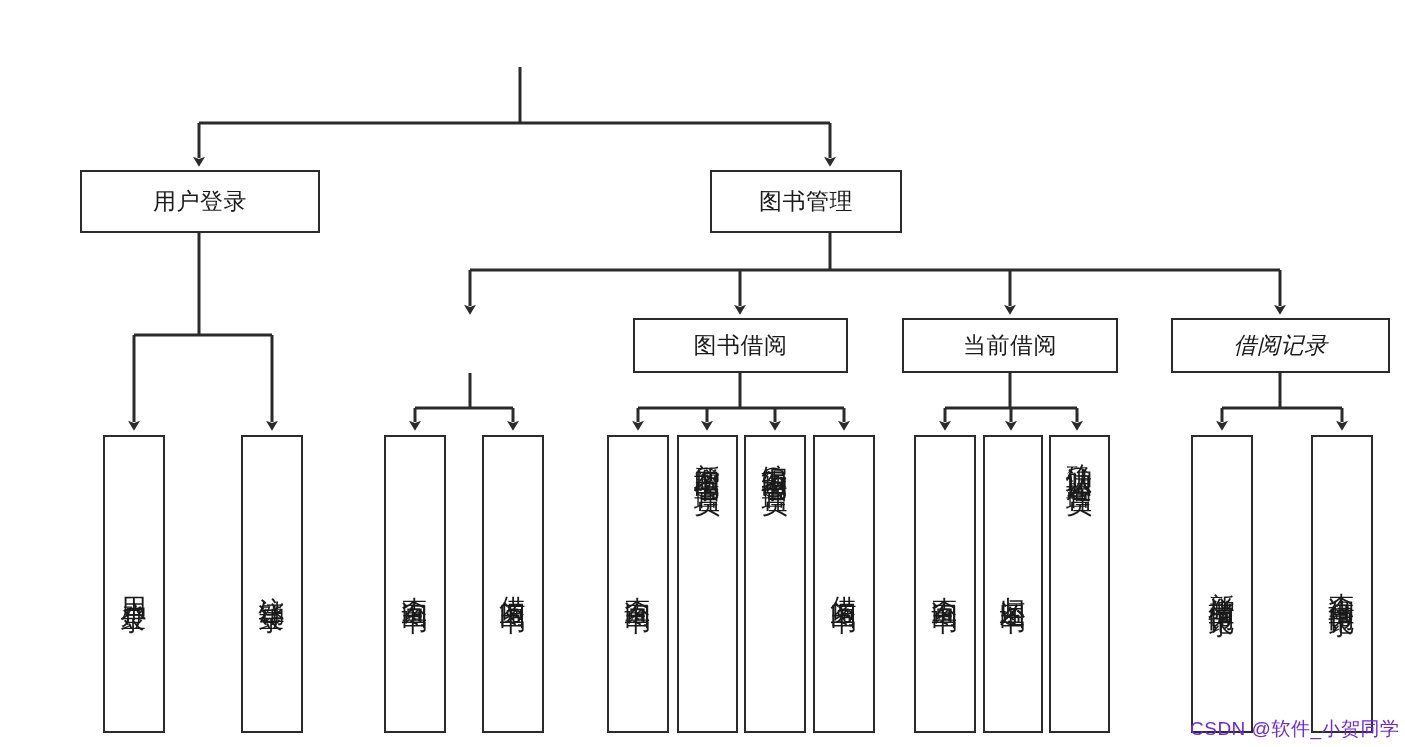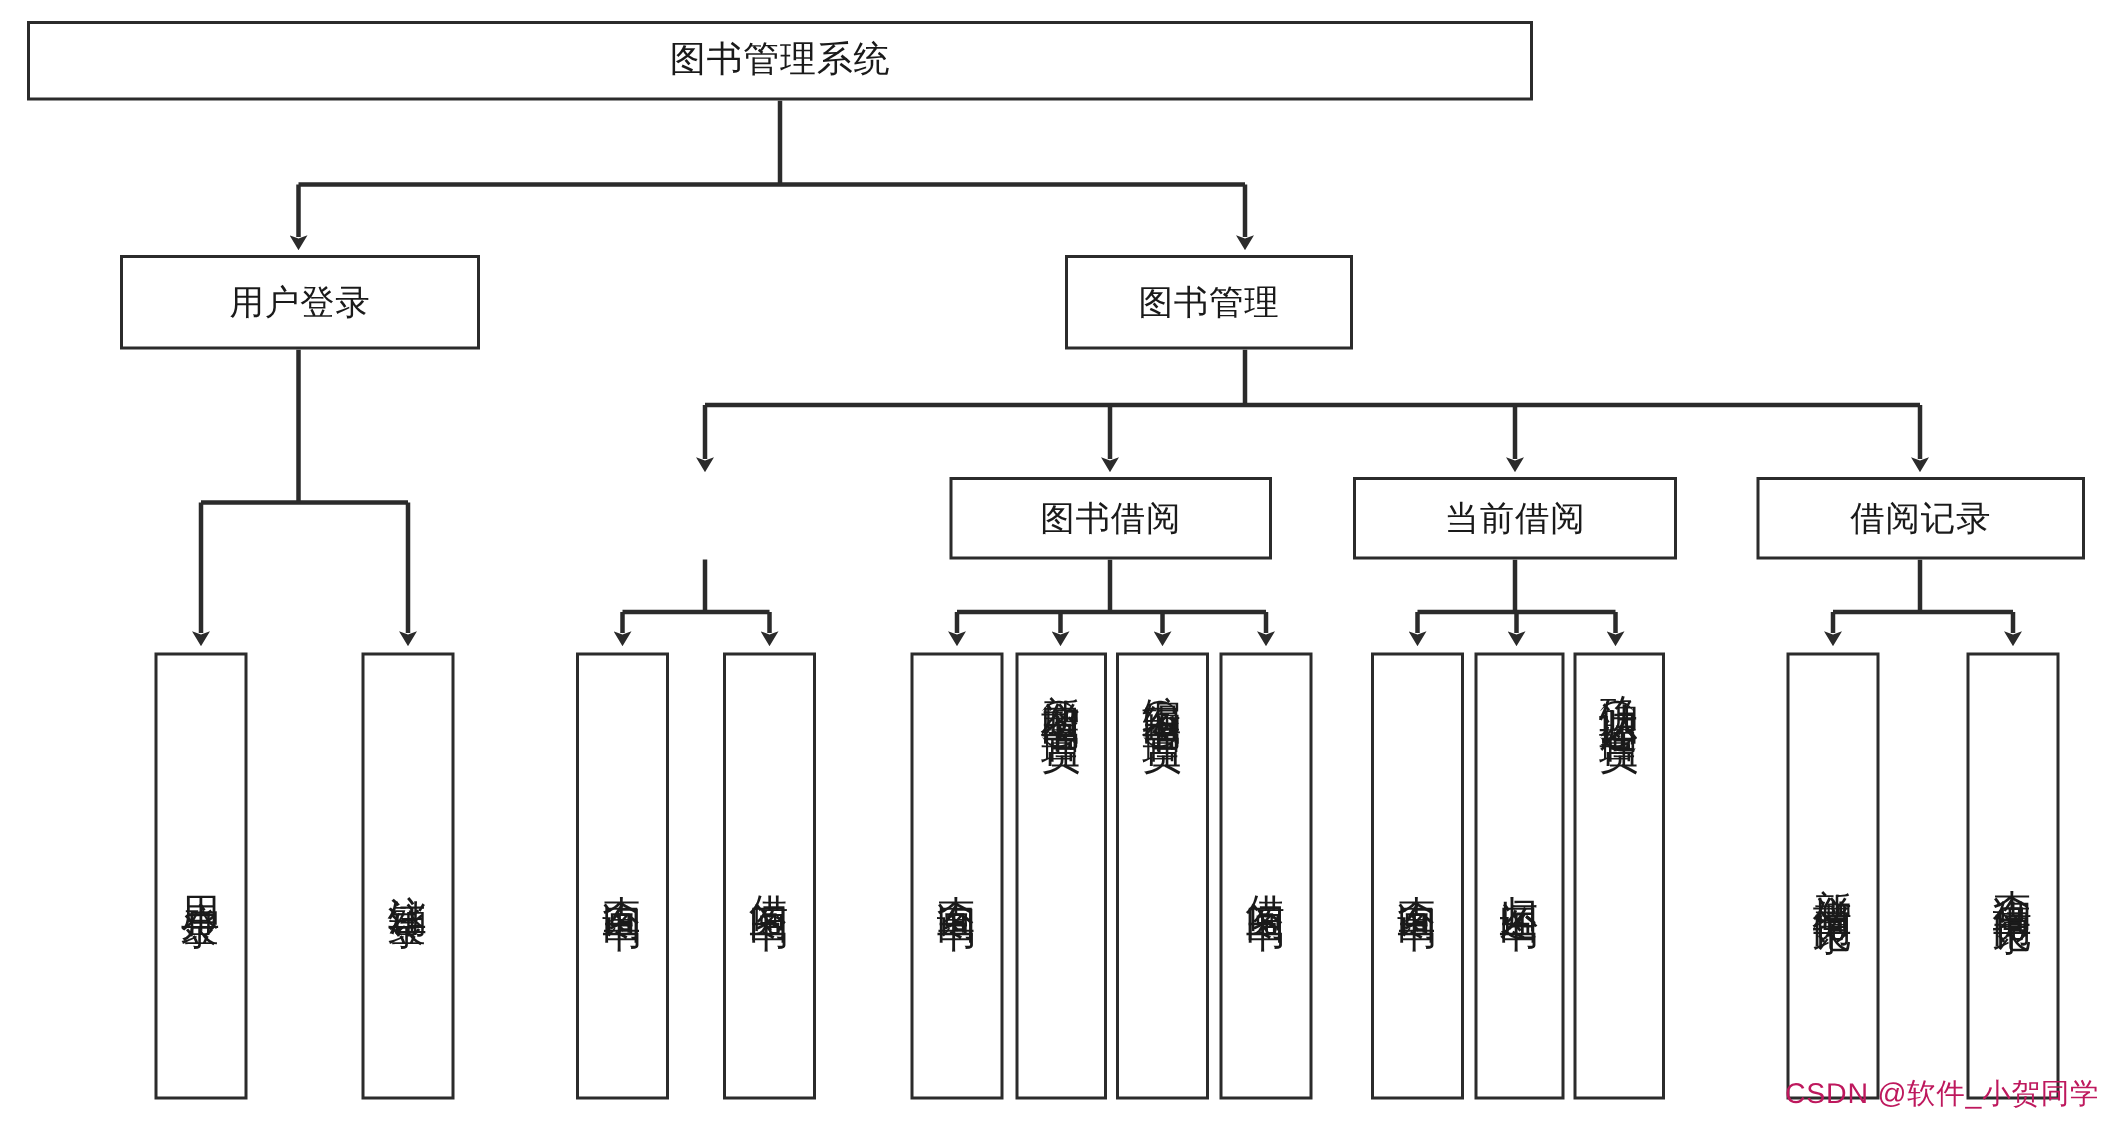--- a/index.html
+++ b/index.html
@@ -57,21 +57,21 @@
     letter-spacing:4px;
   }
   
   .node.v.mid{
     align-items:center;
     padding-top:0;
   }
   .watermark{
     position:absolute;
     font-size:19px;
-    color:#be185d;
+    color:#6d28d9;
     white-space:nowrap;
     letter-spacing:.5px;
     user-select:none;
   }
 </style>
 </head>
 <body>
 
 <div id="canvas">
 
@@ -118,38 +118,35 @@
       <path d="M1011,408 L1011,422" marker-end="url(#arw)"></path>
       <path d="M1077,408 L1077,422" marker-end="url(#arw)"></path>
 
       <path d="M1280,373 L1280,408"></path>
       <path d="M1222,408 L1342,408"></path>
       <path d="M1222,408 L1222,422" marker-end="url(#arw)"></path>
       <path d="M1342,408 L1342,422" marker-end="url(#arw)"></path>
     </g>
   </svg>
 
-  <div class="node h root" style="left:18px;top:14px;width:1004px;height:53px;">
-    <span class="lbl">图书管理系统</span>
-  </div>
 
   <div class="node h" style="left:80px;top:170px;width:240px;height:63px;">
     <span class="lbl">用户登录</span>
   </div>
   <div class="node h" style="left:710px;top:170px;width:192px;height:63px;">
     <span class="lbl">图书管理</span>
   </div>
 
   <div class="node h" style="left:902px;top:318px;width:216px;height:55px;">
     <span class="lbl">当前借阅</span>
   </div>
   <div class="node h" style="left:633px;top:318px;width:215px;height:55px;">
     <span class="lbl">图书借阅</span>
   </div>
-  <div class="node h" style="left:1171px;top:318px;width:219px;height:55px;">
+  <div class="node h" style="left:1171px;top:318px;width:219px;height:55px;font-style:italic;">
     <span class="lbl">借阅记录</span>
   </div>
 
   <div class="node v mid" style="left:103px;top:435px;width:62px;height:298px;">
     <span class="lbl">用户登录</span>
   </div>
   <div class="node v mid" style="left:241px;top:435px;width:62px;height:298px;">
     <span class="lbl">注销登录</span>
   </div>
 

